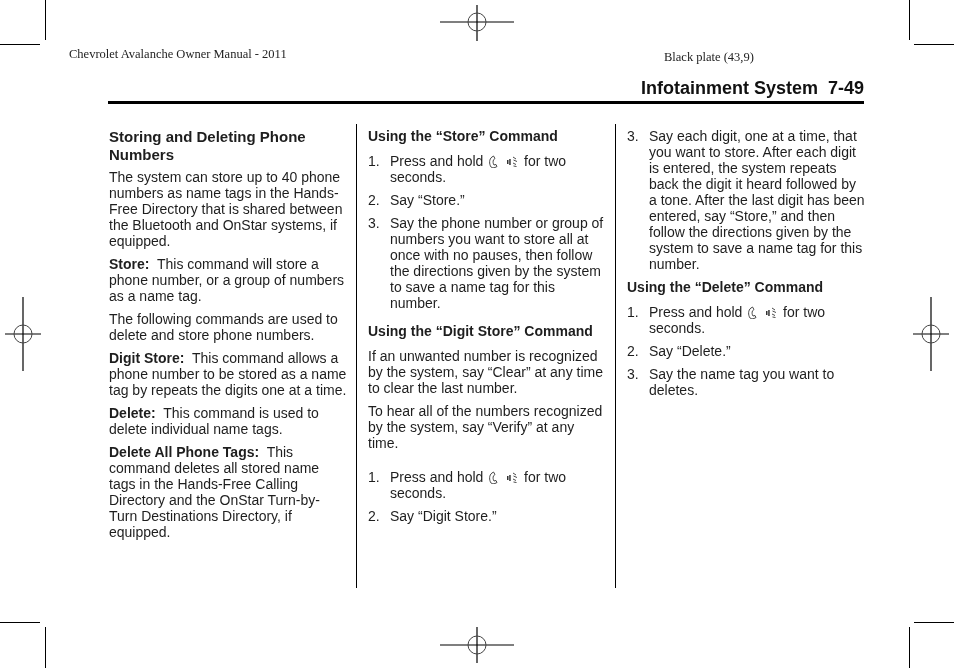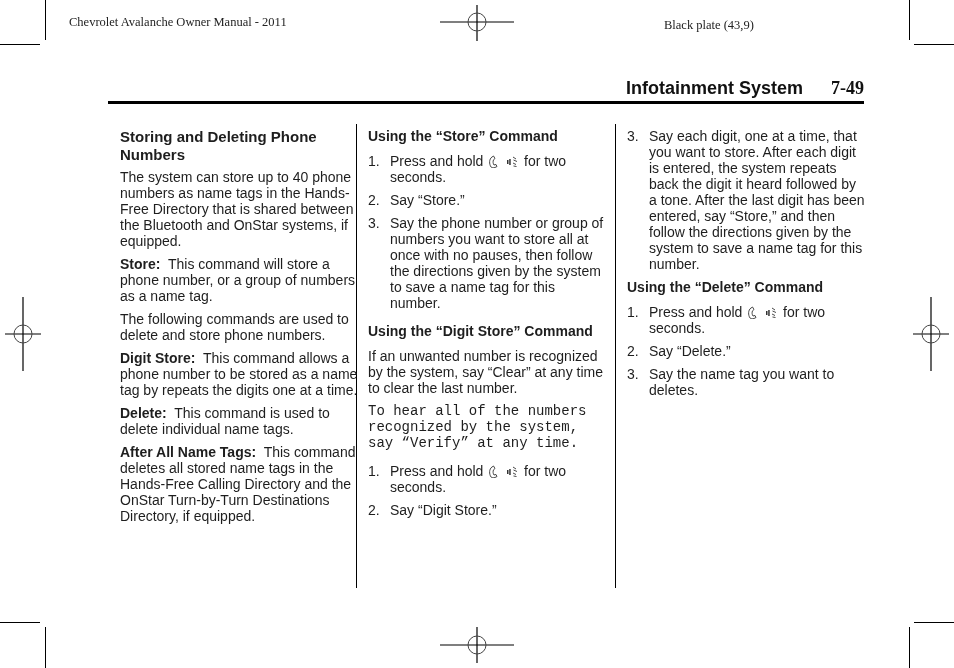--- a/index.html
+++ b/index.html
@@ -1,28 +1,28 @@
 <!DOCTYPE html>
 <html><head>
 <meta charset="utf-8">
 <style>
   html, body { margin: 0; padding: 0; background: #ffffff; }
   body {
     width: 954px; height: 668px; position: relative; overflow: hidden;
     font-family: "Liberation Sans", sans-serif; color: #1a1a1a;
   }
-  .abs { position: absolute; }
+  .abs { position: absolute; margin-top: 32px; }
   .line { position: absolute; background: #000; }
   .serif { font-family: "Liberation Serif", serif; }
   .plate-text { font-size: 12.5px; color: #222; }
   .runhead {
     position: absolute; left: 108px; top: 78px; width: 756px;
     font-weight: bold; font-size: 18px; text-align: right; color: #111;
   }
-  .runhead .page { margin-left: 28px; font-family: Liberation Serif, serif; }
+  .runhead .page { margin-left: 10px; }
   .rule { position: absolute; left: 108px; top: 101px; width: 756px; height: 3px; background: #000; }
   .col { position: absolute; font-size: 14px; line-height: 16px; color: #1e1e1e; }
   .col p { margin: 0 0 7px 0; }
   .h2 { font-weight: bold; font-size: 15px; line-height: 18px; margin: 0 0 5px 0; }
   .h3 { font-weight: bold; font-size: 14px; line-height: 16px; margin: 0 0 9px 0; }
   .b { font-weight: bold; }
   ol { list-style: none; margin: 0 0 7px 0; padding: 0; }
   ol li { position: relative; padding-left: 22px; margin: 0 0 7px 0; }
   ol li .num { position: absolute; left: 0; top: 0; }
   .vsep { position: absolute; width: 1px; background: #000; }
@@ -66,28 +66,28 @@
 <div class="abs serif plate-text" style="left:664px;top:18px;">Black plate (43,9)</div>
 
 <div class="runhead">
   <span>Infotainment System</span><span class="page">7-49</span>
 </div>
 <div class="rule"></div>
 
 <div class="vsep" style="left:356px;top:124px;height:464px;"></div>
 <div class="vsep" style="left:615px;top:124px;height:464px;"></div>
 
-<div class="col" style="left:120px;top:128px;width:238px;">
+<div class="col" style="left:109px;top:128px;width:238px;">
   <div class="h2">Storing and Deleting Phone Numbers</div>
   <p>The system can store up to 40 phone numbers as name tags in the Hands-Free Directory that is shared between the Bluetooth and OnStar systems, if equipped.</p>
   <p><span class="b">Store:</span>&nbsp; <span>This command will store a phone number, or a group of numbers as a name tag.</span></p>
   <p>The following commands are used to delete and store phone numbers.</p>
   <p><span class="b">Digit Store:</span>&nbsp; <span>This command allows a phone number to be stored as a name tag by repeats the digits one at a time.</span></p>
   <p><span class="b">Delete:</span>&nbsp; <span>This command is used to delete individual name tags.</span></p>
-  <p><span class="b">After All Name Tags:</span>&nbsp; <span>This command deletes all stored name tags in the Hands-Free Calling Directory and the OnStar Turn-by-Turn Destinations Directory, if equipped.</span></p>
+  <p><span class="b">Delete All Phone Tags:</span>&nbsp; <span>This command deletes all stored name tags in the Hands-Free Calling Directory and the OnStar Turn-by-Turn Destinations Directory, if equipped.</span></p>
 </div>
 
 <div class="col" style="left:368px;top:128px;width:240px;">
   <div class="h3">Using the “Store” Command</div>
   <ol>
     <li>
       <span class="num">1.</span>
       <span>Press and hold</span>
       <svg class="icon-inline" width="12" height="13" viewBox="0 0 12 13">
           <path d="M3 12 C1 9 1 4 4 2 L5.5 1 L7 3.5 L5.5 4.8 C4.8 6.5 5 8.5 6 10 L8 9.5 L9 11.5 L7 12.5 C5.5 13 4 12.8 3 12 Z" fill="none" stroke="#333" stroke-width="0.9"></path>
@@ -103,21 +103,21 @@
       <span class="num">2.</span>
       <span>Say “Store.”</span>
     </li>
     <li>
       <span class="num">3.</span>
       <span>Say the phone number or group of numbers you want to store all at once with no pauses, then follow the directions given by the system to save a name tag for this number.</span>
     </li>
   </ol>
   <div class="h3" style="margin-top:12px;">Using the “Digit Store” Command</div>
   <p>If an unwanted number is recognized by the system, say “Clear” at any time to clear the last number.</p>
-  <p style="margin-bottom:12px;font-family:Liberation Mono, monospace;">To hear all of the numbers recognized by the system, say “Verify” at any time.</p>
+  <p style="margin-bottom:18px;">To hear all of the numbers recognized by the system, say “Verify” at any time.</p>
   <ol>
     <li>
       <span class="num">1.</span>
       <span>Press and hold</span>
       <svg class="icon-inline" width="12" height="13" viewBox="0 0 12 13">
           <path d="M3 12 C1 9 1 4 4 2 L5.5 1 L7 3.5 L5.5 4.8 C4.8 6.5 5 8.5 6 10 L8 9.5 L9 11.5 L7 12.5 C5.5 13 4 12.8 3 12 Z" fill="none" stroke="#333" stroke-width="0.9"></path>
         </svg>
       <svg class="icon-inline" width="13" height="13" viewBox="0 0 13 13">
           <rect x="1" y="5" width="1.5" height="4" fill="#333"></rect>
           <rect x="3.2" y="4" width="1.5" height="6" fill="#333"></rect>

